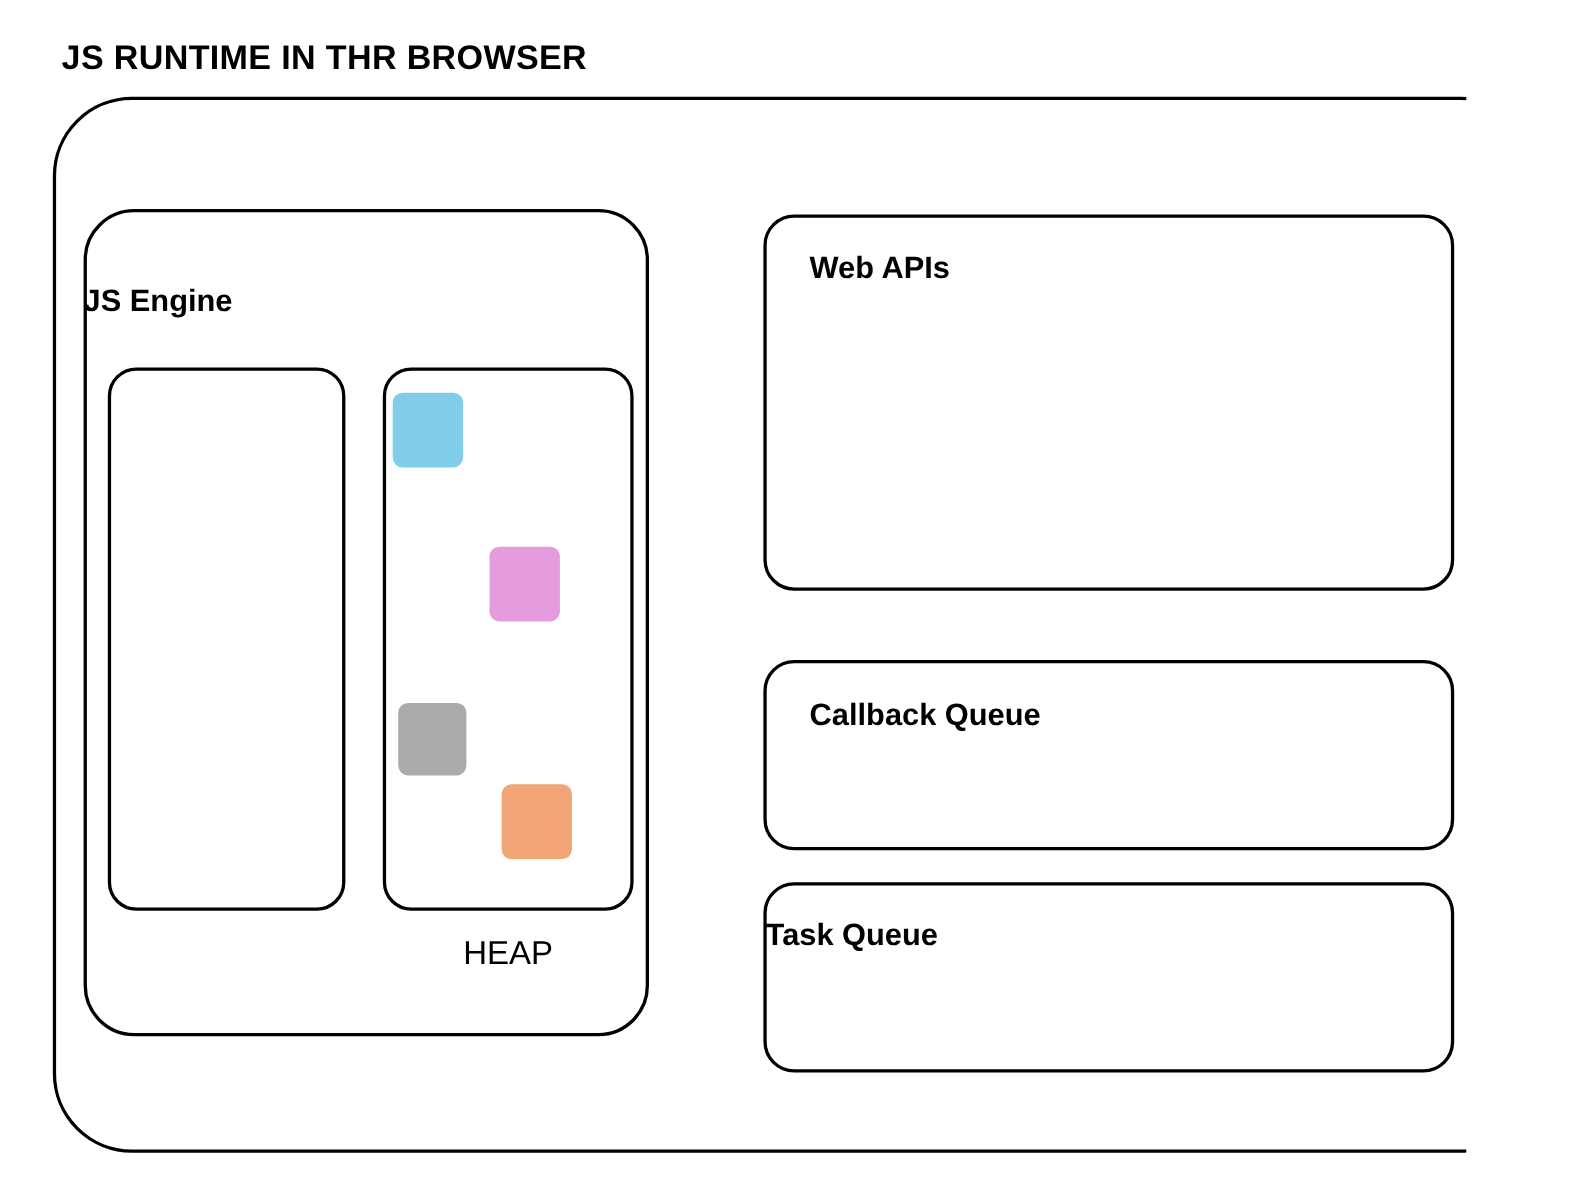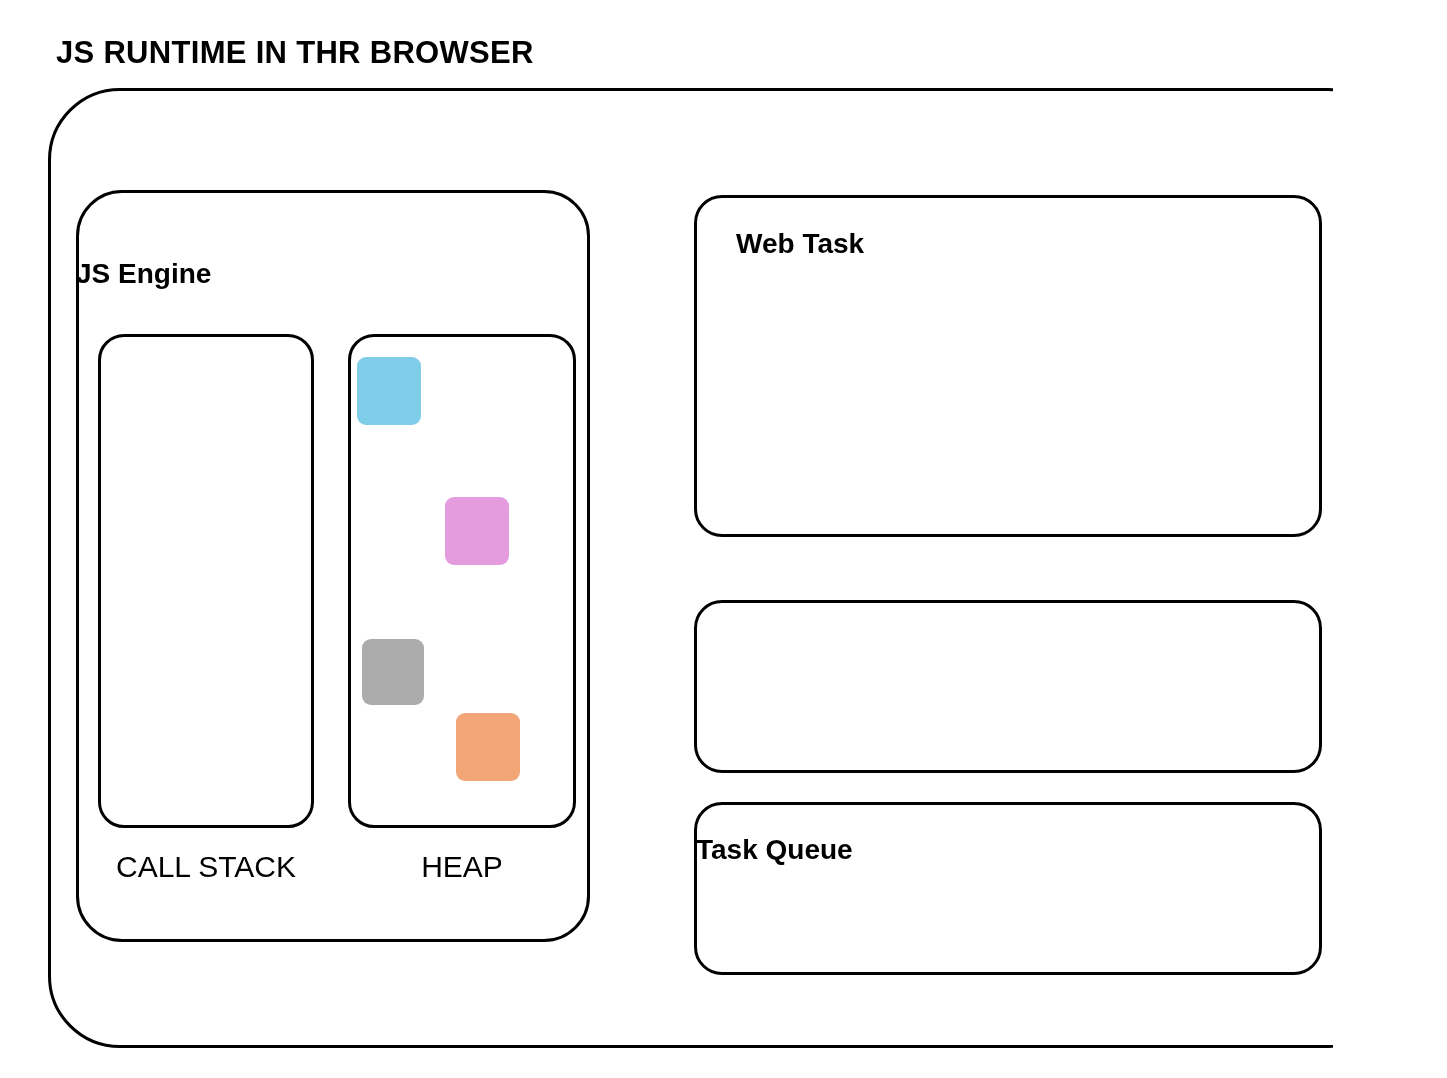--- a/index.html
+++ b/index.html
@@ -163,34 +163,34 @@
 <div id="canvas">
 
   <div class="diagram-title">JS RUNTIME IN THR BROWSER</div>
 
   <div class="box runtime-container"></div>
 
   <div class="box js-engine"></div>
   <div class="js-engine-title">JS Engine</div>
 
   <div class="box call-stack-box"></div>
-  <div class="inner-label call-stack-label">CALL STACK</div>
 
   <div class="box heap-box"></div>
   <div class="inner-label heap-label">HEAP</div>
 
   <div id="heap-blocks">
       <div class="heap-block" style="left: 357px; top: 357px; width: 64px; height: 68px; background: rgb(127, 205, 232);"></div>
       <div class="heap-block" style="left: 445px; top: 497px; width: 64px; height: 68px; background: rgb(228, 156, 222);"></div>
       <div class="heap-block" style="left: 362px; top: 639px; width: 62px; height: 66px; background: rgb(171, 171, 171);"></div>
       <div class="heap-block" style="left: 456px; top: 713px; width: 64px; height: 68px; background: rgb(242, 165, 119);"></div>
     </div>
 
   <div class="box web-apis-box"></div>
-  <div class="panel-title web-apis-title">Web Task</div>
+  <div class="panel-title web-apis-title">Web APIs</div>
 
   <div class="box callback-queue-box"></div>
+  <div class="panel-title callback-title">Callback Queue</div>
 
   <div class="box task-queue-box"></div>
   <div class="panel-title task-title">Task Queue</div>
 
 
 </div>
 
 </body></html>

